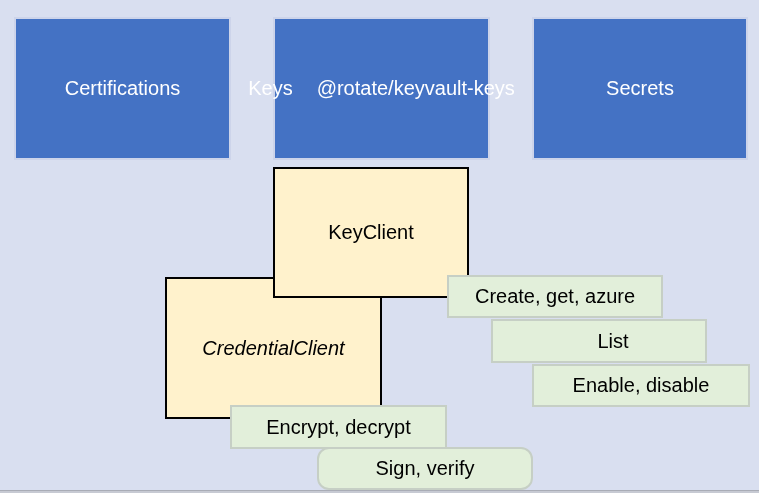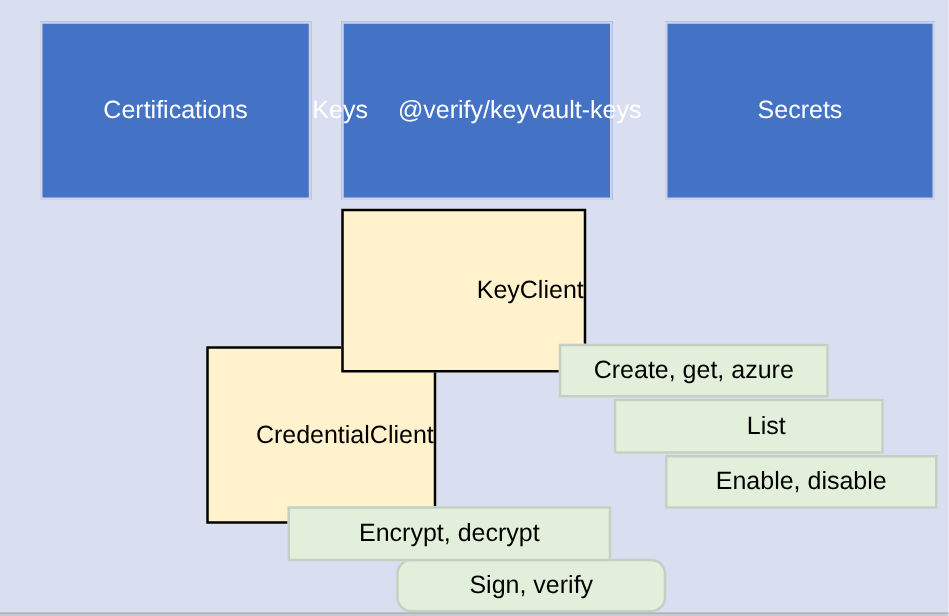--- a/index.html
+++ b/index.html
@@ -24,40 +24,39 @@
     align-items: center;
     justify-content: center;
     text-align: center;
     white-space: nowrap;
   }
   .pkg {
     background: var(--blue-fill, #4472c4);
     border: 2px solid var(--blue-border, #cdd4ea);
     color: var(--blue-text, #ffffff);
   }
-  .pkg-certifications { left: 32px;  top: 17px; width: 217px; height: 143px; justify-content: center; }
+  .pkg-certifications { left: 14px;  top: 17px; width: 217px; height: 143px; justify-content: center; }
   .pkg-keys           { left: 273px; top: 17px; width: 217px; height: 143px; gap: 24px; }
   .pkg-secrets        { left: 532px; top: 17px; width: 216px; height: 143px; }
 
   .client {
     background: var(--client-fill, #fff2cc);
     border: 2px solid var(--client-border, #000000);
-    justify-content: flex-end;
   }
   .client-key        { left: 273px; top: 167px; width: 196px; height: 131px; z-index: 2; }
-  .client-credential { left: 165px; top: 277px; width: 184px; height: 142px; z-index: 1; }
+  .client-credential { left: 165px; top: 277px; width: 217px; height: 142px; z-index: 1; font-style: italic; }
 
   .op {
     background: var(--op-fill, #e2efda);
     border: 2px solid var(--op-border, #c6cfc5);
   }
   .op-create  { left: 447px; top: 275px; width: 216px; height: 43px; z-index: 7; }
   .op-list    { left: 491px; top: 319px; width: 216px; height: 44px; z-index: 6; padding-left: 28px; }
   .op-enable  { left: 532px; top: 364px; width: 218px; height: 43px; z-index: 5; justify-content: center; }
-  .op-encrypt { left: 230px; top: 405px; width: 259px; height: 44px; z-index: 4; }
+  .op-encrypt { left: 230px; top: 405px; width: 217px; height: 44px; z-index: 4; }
   .op-sign    { left: 317px; top: 447px; width: 216px; height: 43px; z-index: 3; border-radius: 12px; }
 
   .bottom-edge {
     position: absolute;
     left: 0; top: 490px;
     width: 759px; height: 3px;
     background: #c7cad3;
     border-top: 1px solid #a9acb6;
     box-sizing: border-box;
     z-index: 8;
@@ -67,21 +66,21 @@
 <body>
 
 <div class="canvas">
 
   <div class="box pkg pkg-certifications">
     <span>Certifications</span>
   </div>
 
   <div class="box pkg pkg-keys">
     <span>Keys</span>
-    <span>@verify/keyvault-keys</span>
+    <span>@rotate/keyvault-keys</span>
   </div>
 
   <div class="box pkg pkg-secrets">
     <span>Secrets</span>
   </div>
 
   <div class="box client client-credential">
     <span>CredentialClient</span>
   </div>
 

